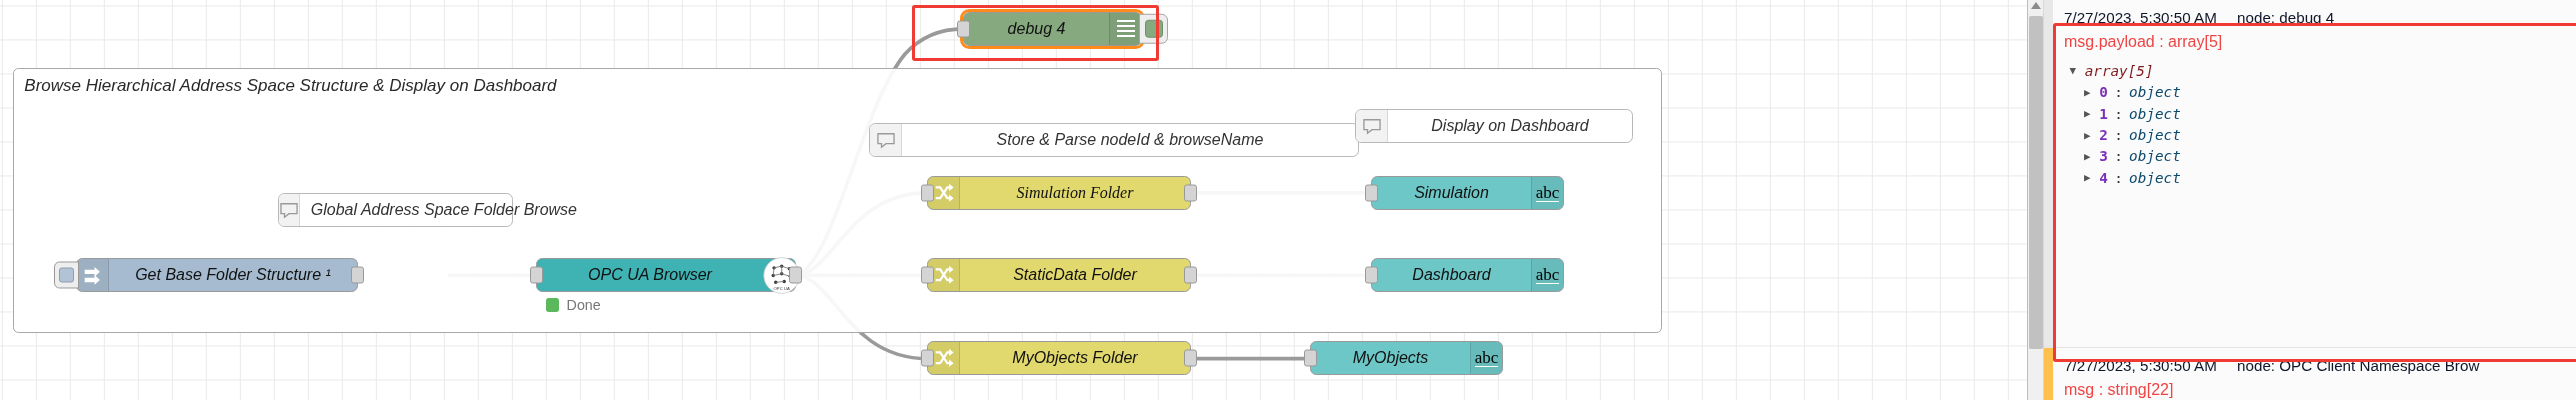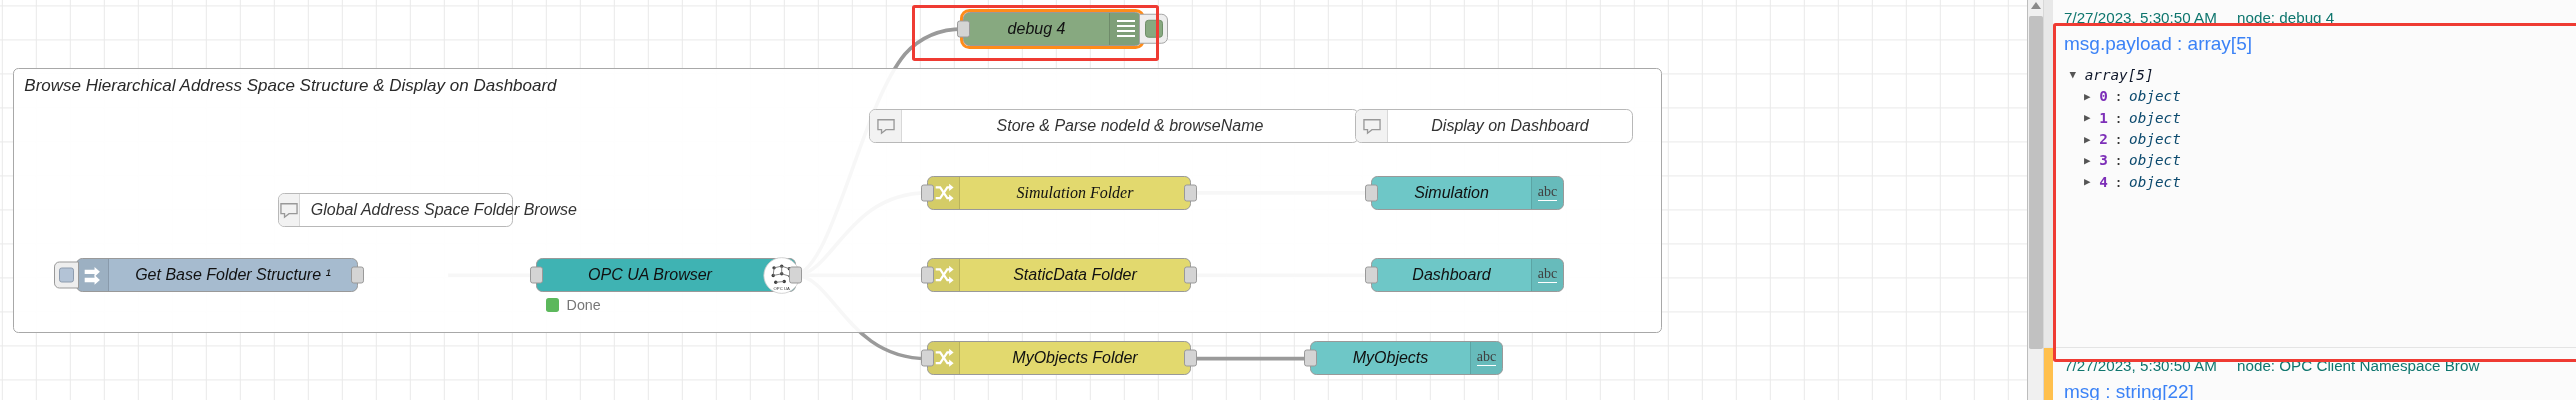--- a/index.html
+++ b/index.html
@@ -171,22 +171,22 @@
     background: #87a980;
     border: 0.9px solid #6f8f69;
     border-radius: 3.6px;
     display: block;
   }
   .hamburger { display: flex; flex-direction: column; gap: 2.7px; }
   .hamburger i { display: block; width: 18px; height: 2.2px; background: #fff; }
 
   
   .abc {
-    font-size: 14px;
-    color: #404040;
+    font-size: 17px;
+    color: #000000;
     border-bottom: 1.8px solid #fff;
     line-height: 1.05;
     font-family: "Liberation Serif", serif;
   }
 
   
   .annot {
     position: absolute;
     border: 3.6px solid #ef3b33;
     border-radius: 2.7px;
@@ -236,44 +236,44 @@
   .dbg-entry .accent {
     position: absolute;
     left: 0; top: 0; bottom: 0;
     width: 9px;
   }
   .accent-grey   { background: #e8e8e8; }
   .accent-orange { background: #ffc04d; }
 
   .dbg-head {
     font-size: 15.2px;
-    color: #0f766e;
+    color: #0f172a;
     white-space: nowrap;
     margin-bottom: 7.2px;
   }
   .dbg-head .nodename { margin-left: 16px; }
   .dbg-topic {
-    font-size: 19px;
-    color: #3b82f6;
+    font-size: 16px;
+    color: #ef4444;
     margin-bottom: 9px;
     white-space: nowrap;
   }
   .dbg-tree { font-family: "DejaVu Sans Mono", monospace; font-size: 14.3px; }
   .dbg-row {
     display: flex;
     align-items: center;
     gap: 6.3px;
     padding: 2.7px 0 2.7px 5.4px;
     white-space: nowrap;
   }
   .dbg-row .caret { color: #555; font-size: 10.8px; width: 9px; display: inline-block; }
   .dbg-row .key { color: #7d2fb8; font-weight: bold; }
   .dbg-row .colon { color: #333; }
   .dbg-row .type { color: #0c4a6e; font-style: italic; }
-  .dbg-row .rootlabel { color: #0f172a; font-style: italic; }
+  .dbg-row .rootlabel { color: #7f1d1d; font-style: italic; }
   .indent-1 { padding-left: 20px; }
 </style>
 </head>
 <body>
 
 <div id="app">
 
   <div id="canvas">
 
     <svg id="wires" viewBox="0 0 2262 447" width="2027" height="401">
@@ -375,21 +375,21 @@
           <text x="22" y="39" font-size="5" text-anchor="middle" fill="#333" font-family="Liberation Sans, sans-serif">OPC UA</text>
         </svg>
       </div>
       <span class="port out"></span>
       <div class="node-status" style="left:9px; top:38px;">
         <span class="status-dot"></span>
         <span>Done</span>
       </div>
     </div>
 
-    <div class="node n-comment" style="left:869px; top:109px; width:490px;">
+    <div class="node n-comment" style="left:869px; top:123px; width:490px;">
       <div class="iconbox left">
         <svg width="20" height="17" viewBox="0 0 22 19">
           <path d="M2 2 h18 v11 h-9 l-5 4 v-4 h-4 z" fill="none" stroke="#999" stroke-width="1.5"></path>
         </svg>
       </div>
       <div class="body">
         <span class="label">Store &amp; Parse nodeId &amp; browseName</span>
       </div>
     </div>
 

